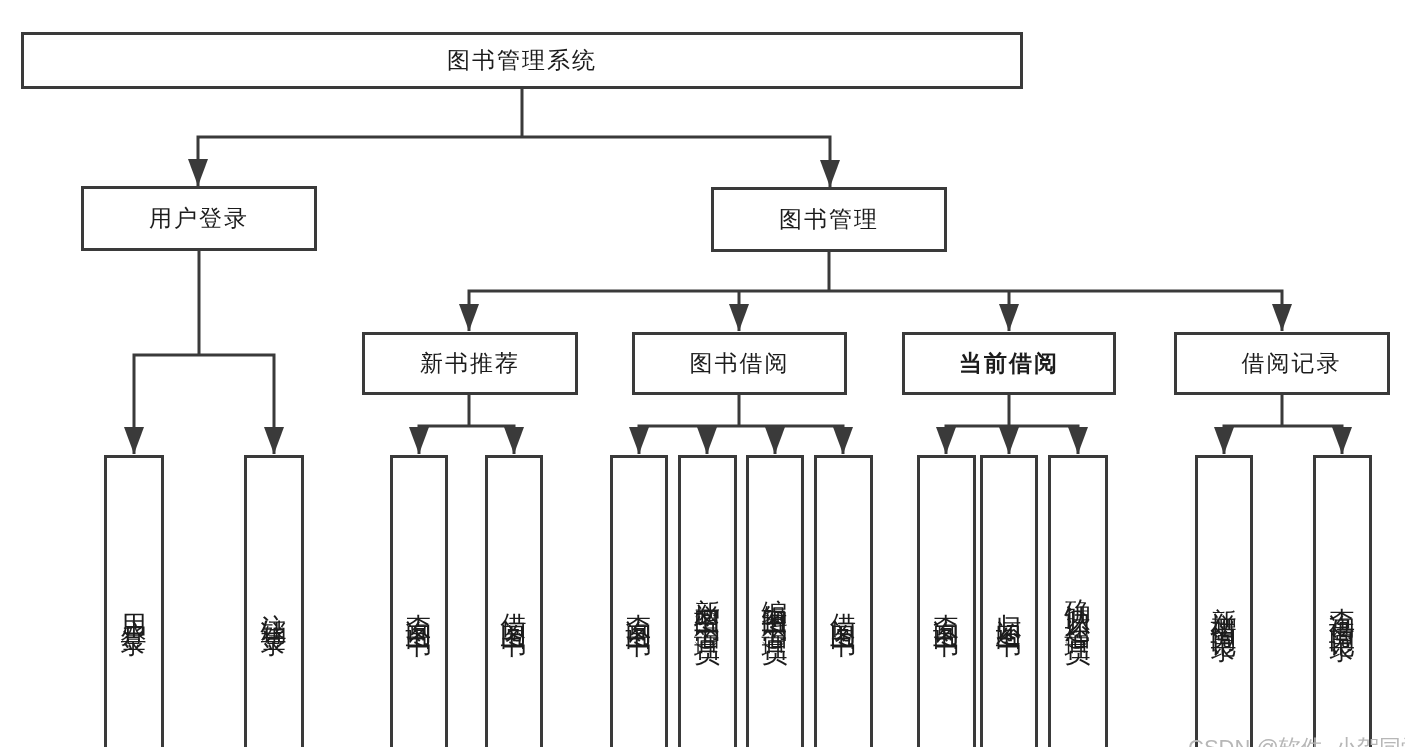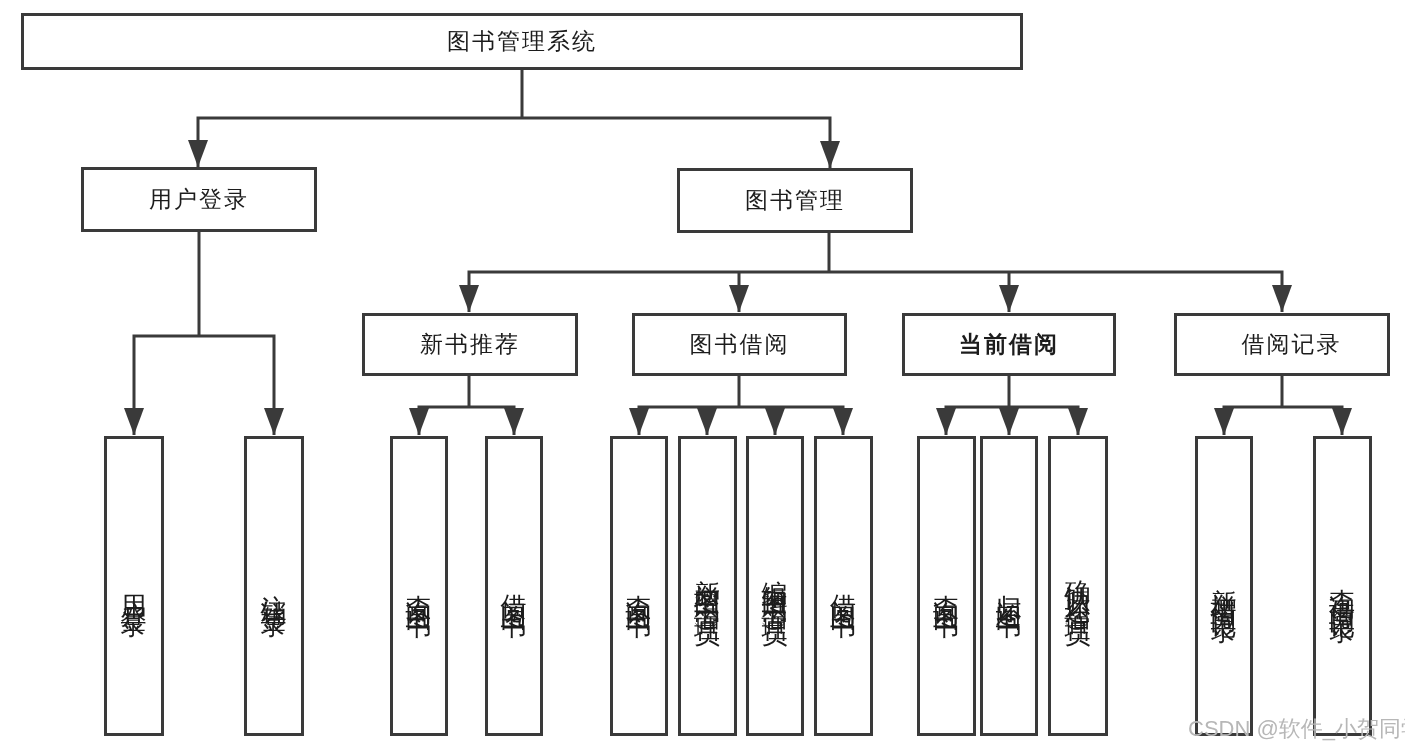--- a/index.html
+++ b/index.html
@@ -9,21 +9,21 @@
     --watermark: #b7b7b7;
   }
   * { box-sizing: border-box; }
   html, body { margin: 0; padding: 0; }
   body {
     width: 1405px; height: 747px;
     background: var(--background);
     font-family: "Liberation Sans", "DejaVu Sans", sans-serif;
     overflow: hidden;
   }
-  .stage { position: relative; width: 1405px; height: 672px; }
+  .stage { position: relative; width: 1405px; height: 672px; margin-top: 19px; }
 
   svg.connectors {
     position: absolute; left: 0; top: 0;
     width: 1405px; height: 747px;
     pointer-events: none;
   }
   svg.connectors path {
     stroke: var(--line); stroke-width: 3; fill: none;
   }
   svg.connectors .ah { fill: var(--line); }
@@ -31,21 +31,21 @@
   .box {
     position: absolute;
     background: var(--background);
     border: 3px solid var(--line);
     display: flex; align-items: center; justify-content: center;
     color: var(--text);
   }
   .box.h { font-size: 23px; letter-spacing: 2px; }
   .box.root  { left: 21px;   top: 13px;  width: 1002px; height: 57px; }
   .box.l2a   { left: 81px;   top: 167px; width: 236px;  height: 65px; }
-  .box.l2b   { left: 677px;  top: 168px; width: 236px;  height: 65px; }
+  .box.l2b   { left: 711px;  top: 168px; width: 236px;  height: 65px; }
   .box.l3    { top: 313px; height: 63px; }
   .box.l3a   { left: 362px;  width: 216px; }
   .box.l3b   { left: 632px;  width: 215px; }
   .box.l3c   { left: 902px;  width: 214px; font-weight: bold; }
   .box.l3d   { left: 1174px; width: 216px; padding-left: 19px; }
 
   .leaf {
     position: absolute; top: 436px; height: 300px;
     background: var(--background);
     border: 3px solid var(--line);

